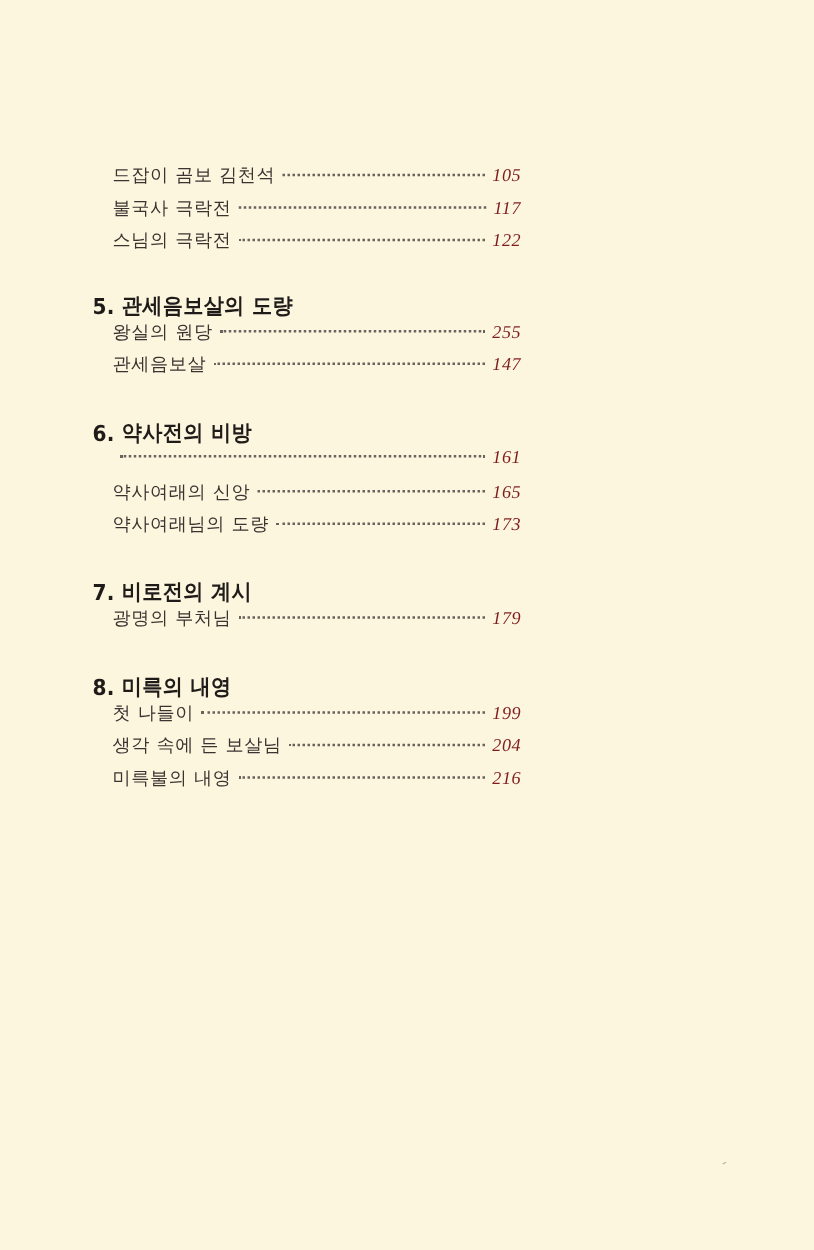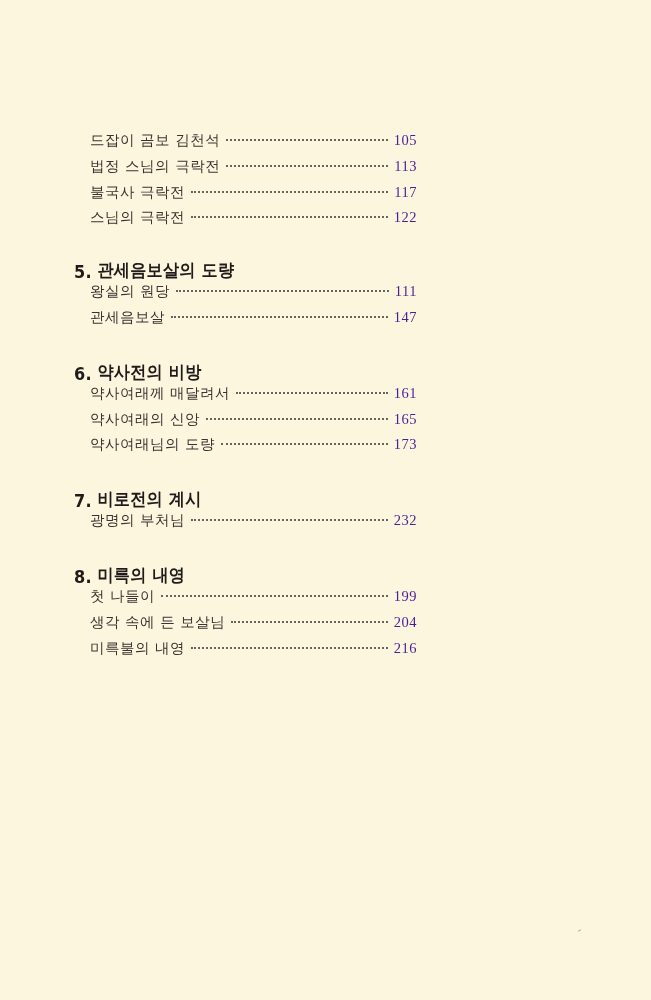--- a/index.html
+++ b/index.html
@@ -43,22 +43,23 @@
     }
     .entry .leader {
       flex: 1;
       margin: 0 6px 0 6px;
       border-bottom: 2px dotted #6a625c;
       transform: translateY(-4px);
       height: 0;
     }
     .entry .page-num {
       font-family: "Liberation Serif", "DejaVu Serif", serif;
+      font-style: italic;
       font-size: 14.5px;
-      color: #4c1d95;
+      color: #7f1d1d;
       min-width: 22px;
       text-align: right;
     }
     .chapter {
       margin-top: 0;
     }
     .chapter-title {
       font-size: 17.5px;
       font-weight: bold;
       height: 28px;
@@ -92,60 +93,54 @@
 <div class="page">
   <div class="toc">
 
     <div class="first-group">
       <div class="entry">
         <span class="title">드잡이 곰보 김천석</span>
         <span class="leader"></span>
         <span class="page-num">105</span>
       </div>
       <div class="entry">
-        <span class="title">법정 스님의 극락전</span>
-        <span class="leader"></span>
-        <span class="page-num">113</span>
-      </div>
-      <div class="entry">
         <span class="title">불국사 극락전</span>
         <span class="leader"></span>
         <span class="page-num">117</span>
       </div>
       <div class="entry">
         <span class="title">스님의 극락전</span>
         <span class="leader"></span>
         <span class="page-num">122</span>
       </div>
     </div>
 
     <div class="chapter">
       <div class="chapter-title">
         <span class="num">5.</span>
         <span>관세음보살의 도량</span>
       </div>
       <div class="entry">
         <span class="title">왕실의 원당</span>
         <span class="leader"></span>
-        <span class="page-num">111</span>
+        <span class="page-num">255</span>
       </div>
       <div class="entry">
         <span class="title">관세음보살</span>
         <span class="leader"></span>
         <span class="page-num">147</span>
       </div>
     </div>
 
     <div class="chapter">
       <div class="chapter-title">
         <span class="num">6.</span>
         <span>약사전의 비방</span>
       </div>
       <div class="entry">
-        <span class="title">약사여래께 매달려서</span>
         <span class="leader"></span>
         <span class="page-num">161</span>
       </div>
       <div class="entry">
         <span class="title">약사여래의 신앙</span>
         <span class="leader"></span>
         <span class="page-num">165</span>
       </div>
       <div class="entry">
         <span class="title">약사여래님의 도량</span>
@@ -155,21 +150,21 @@
     </div>
 
     <div class="chapter">
       <div class="chapter-title">
         <span class="num">7.</span>
         <span>비로전의 계시</span>
       </div>
       <div class="entry">
         <span class="title">광명의 부처님</span>
         <span class="leader"></span>
-        <span class="page-num">232</span>
+        <span class="page-num">179</span>
       </div>
     </div>
 
     <div class="chapter">
       <div class="chapter-title">
         <span class="num">8.</span>
         <span>미륵의 내영</span>
       </div>
       <div class="entry">
         <span class="title">첫 나들이</span>

